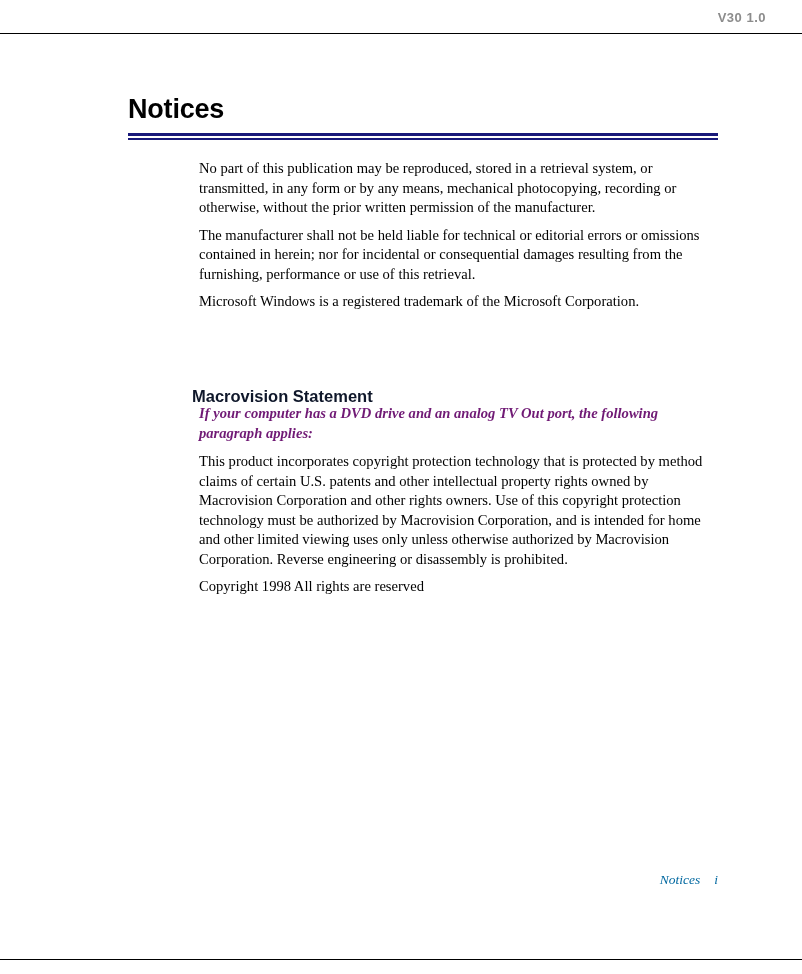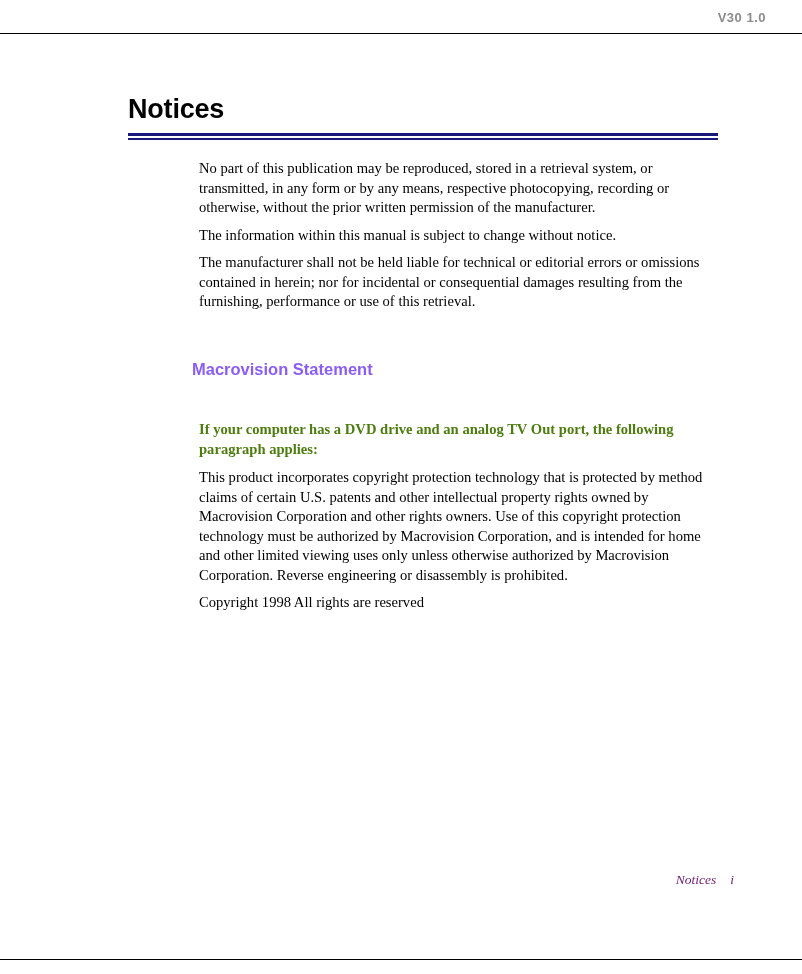--- a/index.html
+++ b/index.html
@@ -90,51 +90,52 @@
     line-height: 19.5px;
     color: #000000;
     margin: 0 0 8px 0;
     text-align: left;
   }
 
   
   .section-heading {
     position: absolute;
     left: 192px;
-    top: 360px;
+    top: 387px;
     font-family: "Liberation Sans", sans-serif;
     font-size: 16.5px;
     font-weight: bold;
-    color: #8b5cf6;
+    color: #0f172a;
   }
 
   .macro-block {
     position: absolute;
     left: 199px;
     top: 404px;
     width: 520px;
   }
   .para-bold {
     font-family: "Liberation Serif", serif;
     font-size: 14.6px;
     line-height: 19.5px;
     font-weight: bold;
-    color: #4d7c0f;
-    margin: 16px 0 9px 0;
+    color: #701a75;
+    margin: 0 0 9px 0;
+    font-style: italic;
   }
 
   
   .footer {
     position: absolute;
-    right: 68px;
+    right: 84px;
     top: 872px;
     font-family: "Liberation Serif", serif;
     font-style: italic;
     font-size: 13.5px;
-    color: #701a75;
+    color: #0369a1;
   }
   .footer .pg {
     margin-left: 14px;
     font-style: italic;
   }
 
   
   .footer-rule {
     position: absolute;
     left: 0;
@@ -152,23 +153,23 @@
   <div class="header-version">V30 1.0</div>
 
   <div class="header-rule"></div>
 
   <div class="page-title">Notices</div>
 
   <div class="title-rule-thick"></div>
   <div class="title-rule-thin"></div>
 
   <div class="body-block">
-    <p class="para">No part of this publication may be reproduced, stored in a retrieval system, or transmitted, in any form or by any means, respective photocopying, recording or otherwise, without the prior written permission of the manufacturer.</p>
-    <p class="para">The information within this manual is subject to change without notice.</p>
+    <p class="para">No part of this publication may be reproduced, stored in a retrieval system, or transmitted, in any form or by any means, mechanical photocopying, recording or otherwise, without the prior written permission of the manufacturer.</p>
     <p class="para">The manufacturer shall not be held liable for technical or editorial errors or omissions contained in herein; nor for incidental or consequential damages resulting from the furnishing, performance or use of this retrieval.</p>
+    <p class="para">Microsoft Windows is a registered trademark of the Microsoft Corporation.</p>
   </div>
 
   <div class="section-heading">Macrovision Statement</div>
 
   <div class="macro-block">
     <p class="para-bold">If your computer has a DVD drive and an analog TV Out port, the following paragraph applies:</p>
     <p class="para">This product incorporates copyright protection technology that is protected by method claims of certain U.S. patents and other intellectual property rights owned by Macrovision Corporation and other rights owners. Use of this copyright protection technology must be authorized by Macrovision Corporation, and is intended for home and other limited viewing uses only unless otherwise authorized by Macrovision Corporation. Reverse engineering or disassembly is prohibited.</p>
     <p class="para">Copyright 1998 All rights are reserved</p>
   </div>
 

